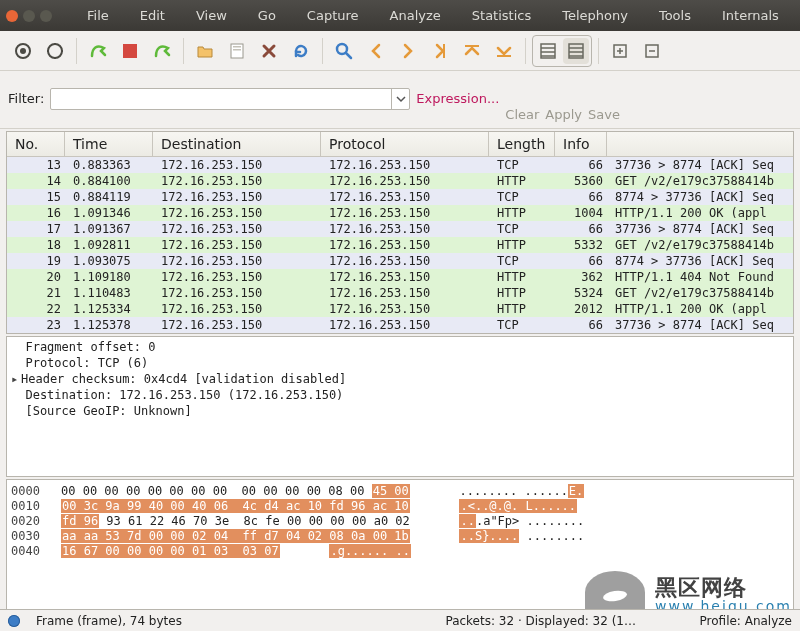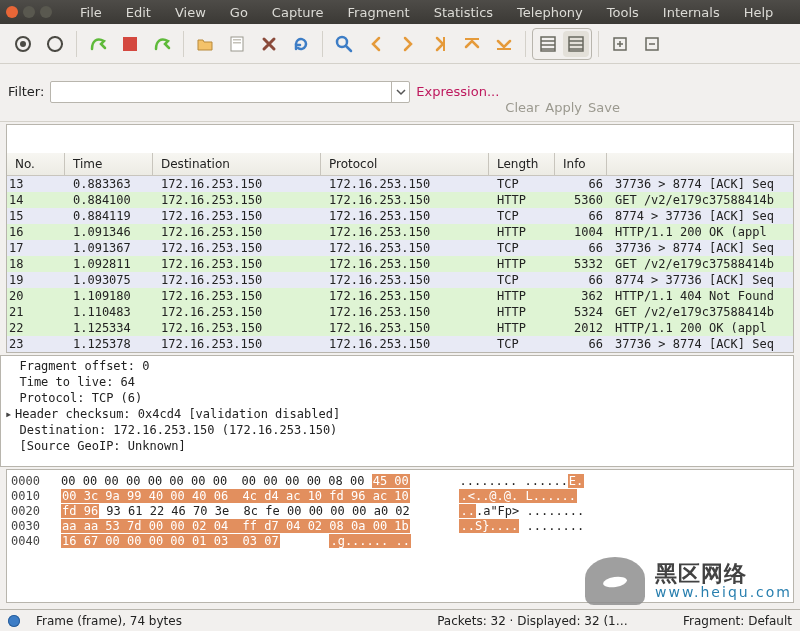--- a/index.html
+++ b/index.html
@@ -28,25 +28,25 @@
     overflow: hidden;
     font-family: var(--font);
     font-size: 13px;
     background: var(--bg);
     color: #222;
   }
   
   .menubar {
     display: flex;
     align-items: center;
-    height: 24px;
+    height: 31px;
     background: linear-gradient(to bottom, #4e4c48, #3b3935);
     color: var(--menu-fg);
     padding: 0 6px;
-    gap: 12px;
+    gap: 19px;
     font-size: 13px;
   }
   .win-controls { display:flex; gap:5px; margin-right:10px; }
   .win-btn { width:12px; height:12px; border-radius:50%; }
   .win-close { background:#e86637; }
   .win-min   { background:#59584f; }
   .win-max   { background:#59584f; }
   .menubar .menu-item { padding: 0 6px; cursor:default; }
 
   
@@ -106,50 +106,49 @@
 
   
   .packet-pane { border:1px solid var(--panel-border); margin:2px 6px 0 6px; background:#fff; }
   .pkt-head, .pkt-row {
     display:grid;
     grid-template-columns: 58px 88px 168px 168px 66px 52px 1fr;
   }
   .pkt-head {
     background: linear-gradient(to bottom,#f7f6f2,#ecebe4);
     border-bottom:1px solid var(--col-border);
-    font-size:12px;
-    margin-top:28px;
+    font-size:14px;
   }
   .pkt-head > div {
     padding:4px 8px;
     border-right:1px solid var(--col-border);
     white-space:nowrap; overflow:hidden;
   }
   .pkt-row {
     font-family: var(--mono);
     font-size:12px;
   }
   .pkt-row > div {
     padding:1px 8px;
     white-space:nowrap; overflow:hidden; text-overflow:clip;
   }
   .pkt-row.lightblue { background: var(--row-lightblue); }
   .pkt-row.green     { background: var(--row-green); }
-  .col-no  { padding-right:4px !important; padding-left:2px !important; }
+  .col-no  { text-align:right; padding-right:4px !important; padding-left:2px !important; }
   .col-len { text-align:right; padding-right:4px !important; }
 
   
   .detail-pane {
     border:1px solid var(--panel-border);
-    margin:2px 6px 0 0;
+    margin:2px 6px 0 6px;
     background:#fff;
     font-family: var(--mono);
     font-size:12px;
     padding: 2px 4px;
-    height:112px;
+    height:141px;
     overflow:hidden;
   }
   .detail-pane .ln { white-space:pre; line-height:16px; }
   .detail-pane .expander { display:inline-block; width:10px; color:#444; }
 
   
   .hex-pane {
     border:1px solid var(--panel-border);
     margin:2px 6px 0 6px;
     background:#fff;
@@ -180,21 +179,21 @@
   .status-dot {
     width:12px; height:12px; border-radius:50%;
     background:var(--accent-blue);
     box-shadow: 0 0 0 1px #2b5f9b inset;
   }
   .statusbar .stretch { flex:1; }
   .statusbar .segmid  { margin-left:200px; }
 
   
   .watermark {
-    position:absolute; right:8px; bottom:26px;
+    position:absolute; right:8px; bottom:12px;
     display:flex; align-items:center; gap:10px;
     opacity:.85;
     pointer-events:none;
   }
   .watermark .mush {
     width:60px; height:48px;
     background:#8f8f8f;
     border-radius: 34px 34px 10px 10px / 24px 24px 10px 10px;
     position:relative;
   }
@@ -221,21 +220,21 @@
   <div class="win-controls">
     <span class="win-btn win-close"></span>
     <span class="win-btn win-min"></span>
     <span class="win-btn win-max"></span>
   </div>
   <span class="menu-item">File</span>
   <span class="menu-item">Edit</span>
   <span class="menu-item">View</span>
   <span class="menu-item">Go</span>
   <span class="menu-item">Capture</span>
-  <span class="menu-item">Fragment</span>
+  <span class="menu-item">Analyze</span>
   <span class="menu-item">Statistics</span>
   <span class="menu-item">Telephony</span>
   <span class="menu-item">Tools</span>
   <span class="menu-item">Internals</span>
   <span class="menu-item">Help</span>
 </div>
 
 <div class="toolbar">
   <span class="tbtn">
     <svg width="18" height="18" viewBox="0 0 18 18">
@@ -477,21 +476,20 @@
         <div>172.16.253.150</div>
         <div>TCP</div>
         <div class="col-len">66</div>
         <div>37736 &gt; 8774 [ACK] Seq</div>
       </div>
     </div>
 </div>
 
 <div class="detail-pane">
   <div class="ln">  Fragment offset: 0</div>
-  <div class="ln">  Time to live: 64</div>
   <div class="ln">  Protocol: TCP (6)</div>
   <div class="ln"><span class="expander">▸</span><span>Header checksum: 0x4cd4 [validation disabled]</span></div>
   <div class="ln">  Destination: 172.16.253.150 (172.16.253.150)</div>
   <div class="ln">  [Source GeoIP: Unknown]</div>
 </div>
 
 <div class="hex-pane">
   <div id="hex-body">
       <div class="hex-row"><span class="hex-off">0000</span><span class="hex-bytes">00 00 00 00 00 00 00 00&nbsp;&nbsp;00 00 00 00 08 00 <span class="hl">45 00</span></span>&nbsp;&nbsp;&nbsp;<span class="hex-ascii">........ ......<span class="hl">E.</span></span></div>
       <div class="hex-row"><span class="hex-off">0010</span><span class="hex-bytes"><span class="hl">00 3c 9a 99 40 00 40 06&nbsp;&nbsp;4c d4 ac 10 fd 96 ac 10</span></span>&nbsp;&nbsp;&nbsp;<span class="hex-ascii"><span class="hl">.&lt;..@.@. L......</span></span></div>
@@ -508,14 +506,14 @@
     <small>www.heiqu.com</small>
   </div>
 </div>
 
 <div class="statusbar">
   <span class="status-dot"></span>
   <span>Frame (frame), 74 bytes</span>
   <span class="stretch"></span>
   <span class="segmid">Packets: 32 · Displayed: 32 (1…</span>
   <span class="stretch"></span>
-  <span>Fragment: Default</span>
+  <span>Profile: Analyze</span>
 </div>
 
 </body></html>

